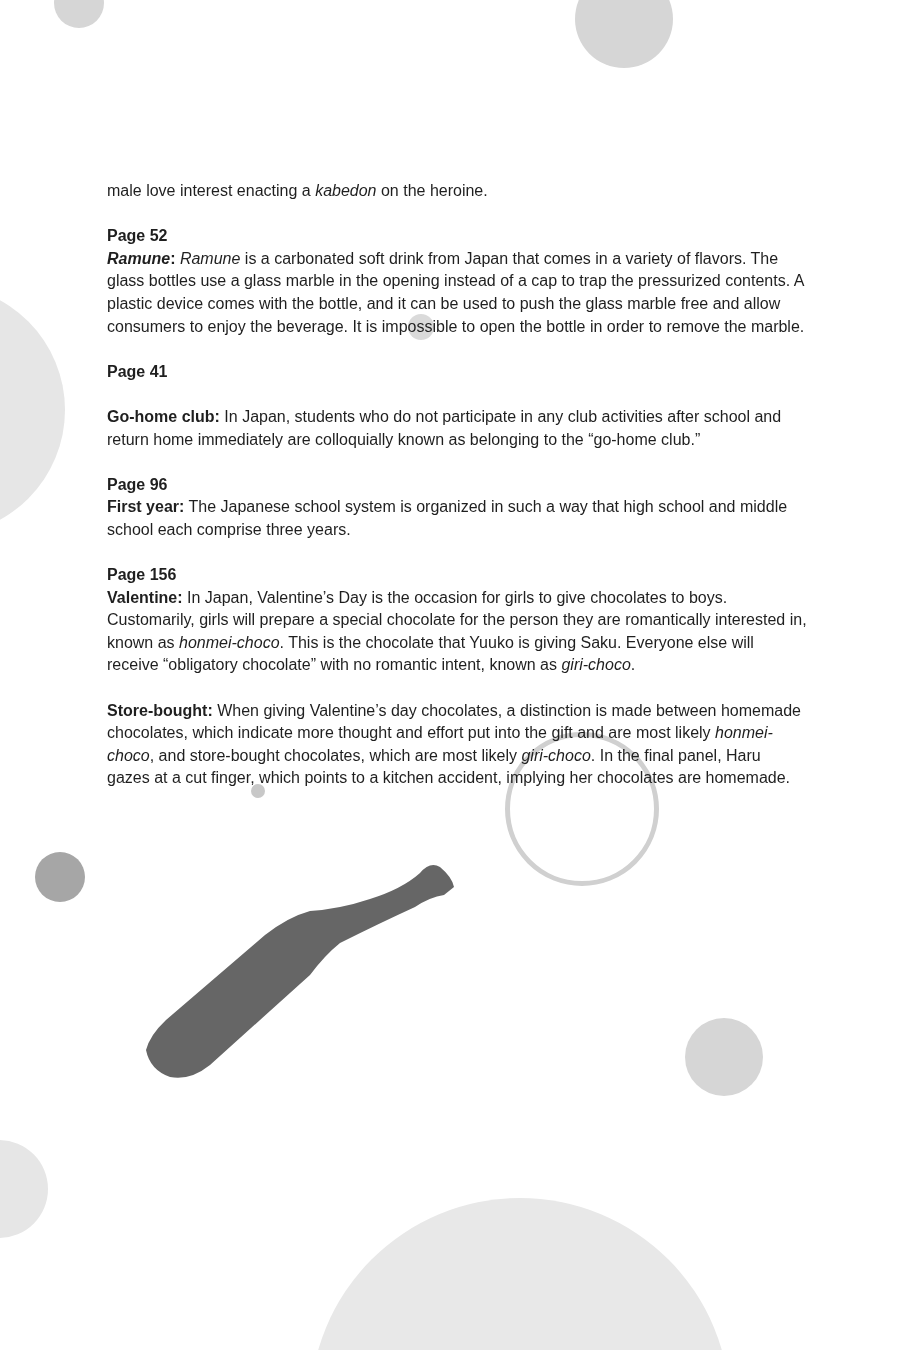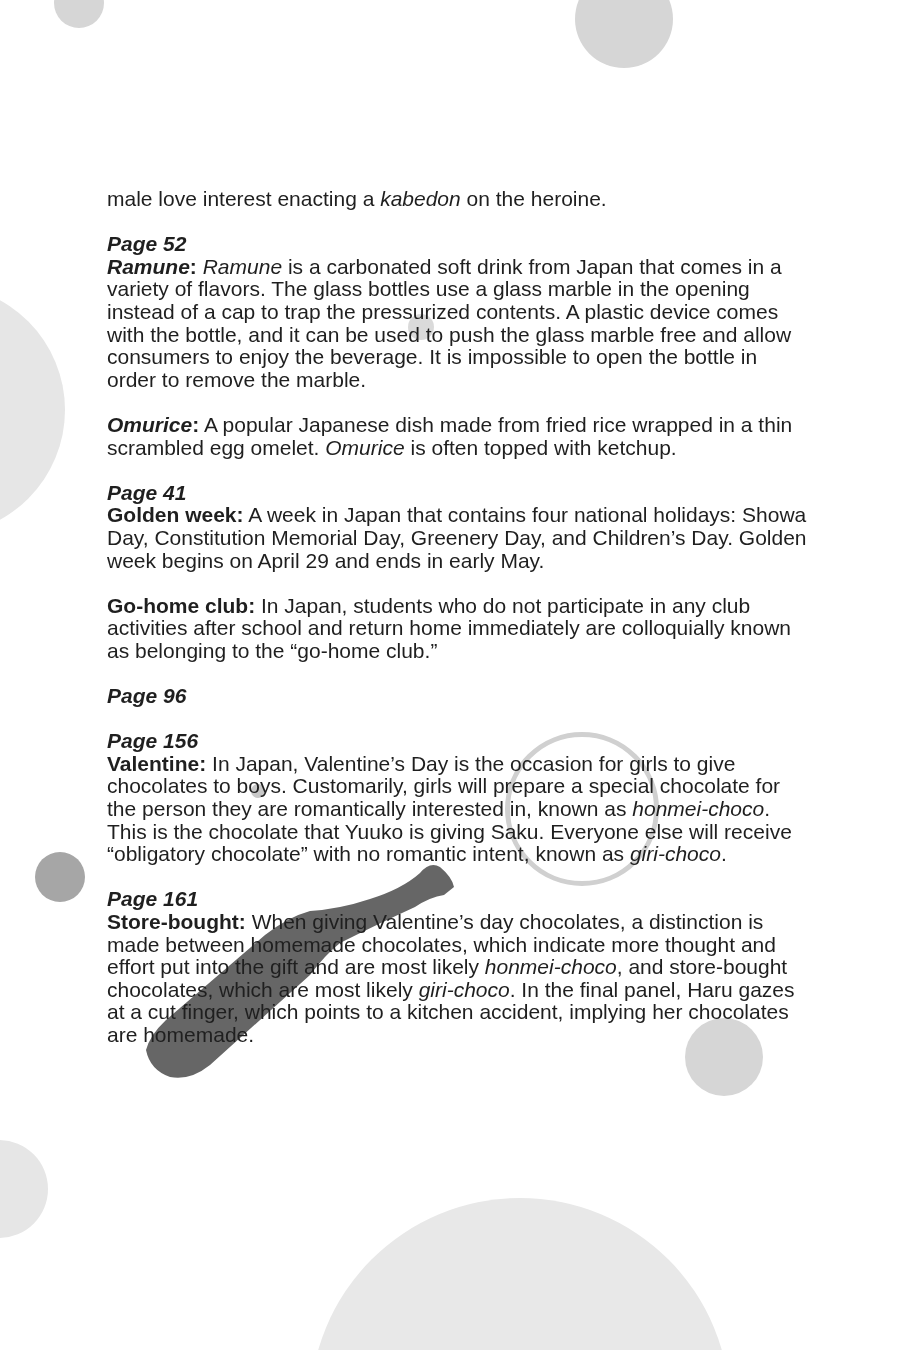--- a/index.html
+++ b/index.html
@@ -4,24 +4,24 @@
 <style>
   html, body { margin: 0; padding: 0; }
   body {
     width: 900px; height: 1350px; position: relative; overflow: hidden;
     background: #ffffff;
     font-family: "Liberation Sans", sans-serif;
     color: #1f1f1f;
   }
   .deco { position: absolute; border-radius: 50%; z-index: 0; }
   .bottle { position: absolute; left: 140px; top: 855px; z-index: 0; }
-  .page { position: absolute; left: 107px; top: 188px; width: 700px; z-index: 1; font-size: 21px; line-height: 22.6px; }
+  .page { position: absolute; left: 107px; top: 180px; width: 700px; z-index: 1; font-size: 16px; line-height: 22.6px; }
   .page p { margin: 0; }
   .entry { margin-top: 22.6px; }
-  .entry-head { font-weight: bold; font-style: italic; }
+  .entry-head { font-weight: bold; }
   .term { font-weight: bold; }
   .term i { font-weight: bold; }
 </style>
 </head>
 <body>
 
 <div class="deco" style="left:54px; top:-22px; width:50px; height:50px; background:#d6d6d6;"></div>
 <div class="deco" style="left:575px; top:-30px; width:98px; height:98px; background:#d6d6d6;"></div>
 <div class="deco" style="left:-185px; top:285px; width:250px; height:250px; background:#e6e6e6;"></div>
 <div class="deco" style="left:408px; top:314px; width:26px; height:26px; background:#d6d6d6; opacity:0.9;"></div>
@@ -39,36 +39,34 @@
 <div class="page">
   <p>
     <span>male love interest enacting a </span><i>kabedon</i><span> on the heroine.</span>
   </p>
   <div id="entries">
       <div class="entry">
         <p class="entry-head">Page 52</p>
         <p><span class="term"><i>Ramune</i>:</span> <i>Ramune</i><span> is a carbonated soft drink from Japan that comes in a variety of flavors. The glass bottles use a glass marble in the opening instead of a cap to trap the pressurized contents. A plastic device comes with the bottle, and it can be used to push the glass marble free and allow consumers to enjoy the beverage. It is impossible to open the bottle in order to remove the marble.</span></p>
       </div>
       <div class="entry">
-        <p><span class="term"><i>Omurice</i>:</span> <span>A popular Japanese dish made from fried rice wrapped in a thin scrambled egg omelet. </span><i>Omurice</i><span> is often topped with ketchup.</span></p>
       </div>
       <div class="entry">
         <p class="entry-head">Page 41</p>
-        <p><span class="term">Golden week:</span> <span>A week in Japan that contains four national holidays: Showa Day, Constitution Memorial Day, Greenery Day, and Children’s Day. Golden week begins on April 29 and ends in early May.</span></p>
       </div>
       <div class="entry">
         <p><span class="term">Go-home club:</span> <span>In Japan, students who do not participate in any club activities after school and return home immediately are colloquially known as belonging to the “go-home club.”</span></p>
       </div>
       <div class="entry">
         <p class="entry-head">Page 96</p>
+        <p><span class="term">First year:</span> <span>The Japanese school system is organized in such a way that high school and middle school each comprise three years.</span></p>
       </div>
       <div class="entry">
       </div>
       <div class="entry">
         <p class="entry-head">Page 156</p>
         <p><span class="term">Valentine:</span> <span>In Japan, Valentine’s Day is the occasion for girls to give chocolates to boys. Customarily, girls will prepare a special chocolate for the person they are romantically interested in, known as </span><i>honmei-choco</i><span>. This is the chocolate that Yuuko is giving Saku. Everyone else will receive “obligatory chocolate” with no romantic intent, known as </span><i>giri-choco</i><span>.</span></p>
       </div>
       <div class="entry">
-        <p class="entry-head">Page 161</p>
         <p><span class="term">Store-bought:</span> <span>When giving Valentine’s day chocolates, a distinction is made between homemade chocolates, which indicate more thought and effort put into the gift and are most likely </span><i>honmei-choco</i><span>, and store-bought chocolates, which are most likely </span><i>giri-choco</i><span>. In the final panel, Haru gazes at a cut finger, which points to a kitchen accident, implying her chocolates are homemade.</span></p>
       </div>
     </div>
 </div>
 
 </body></html>

